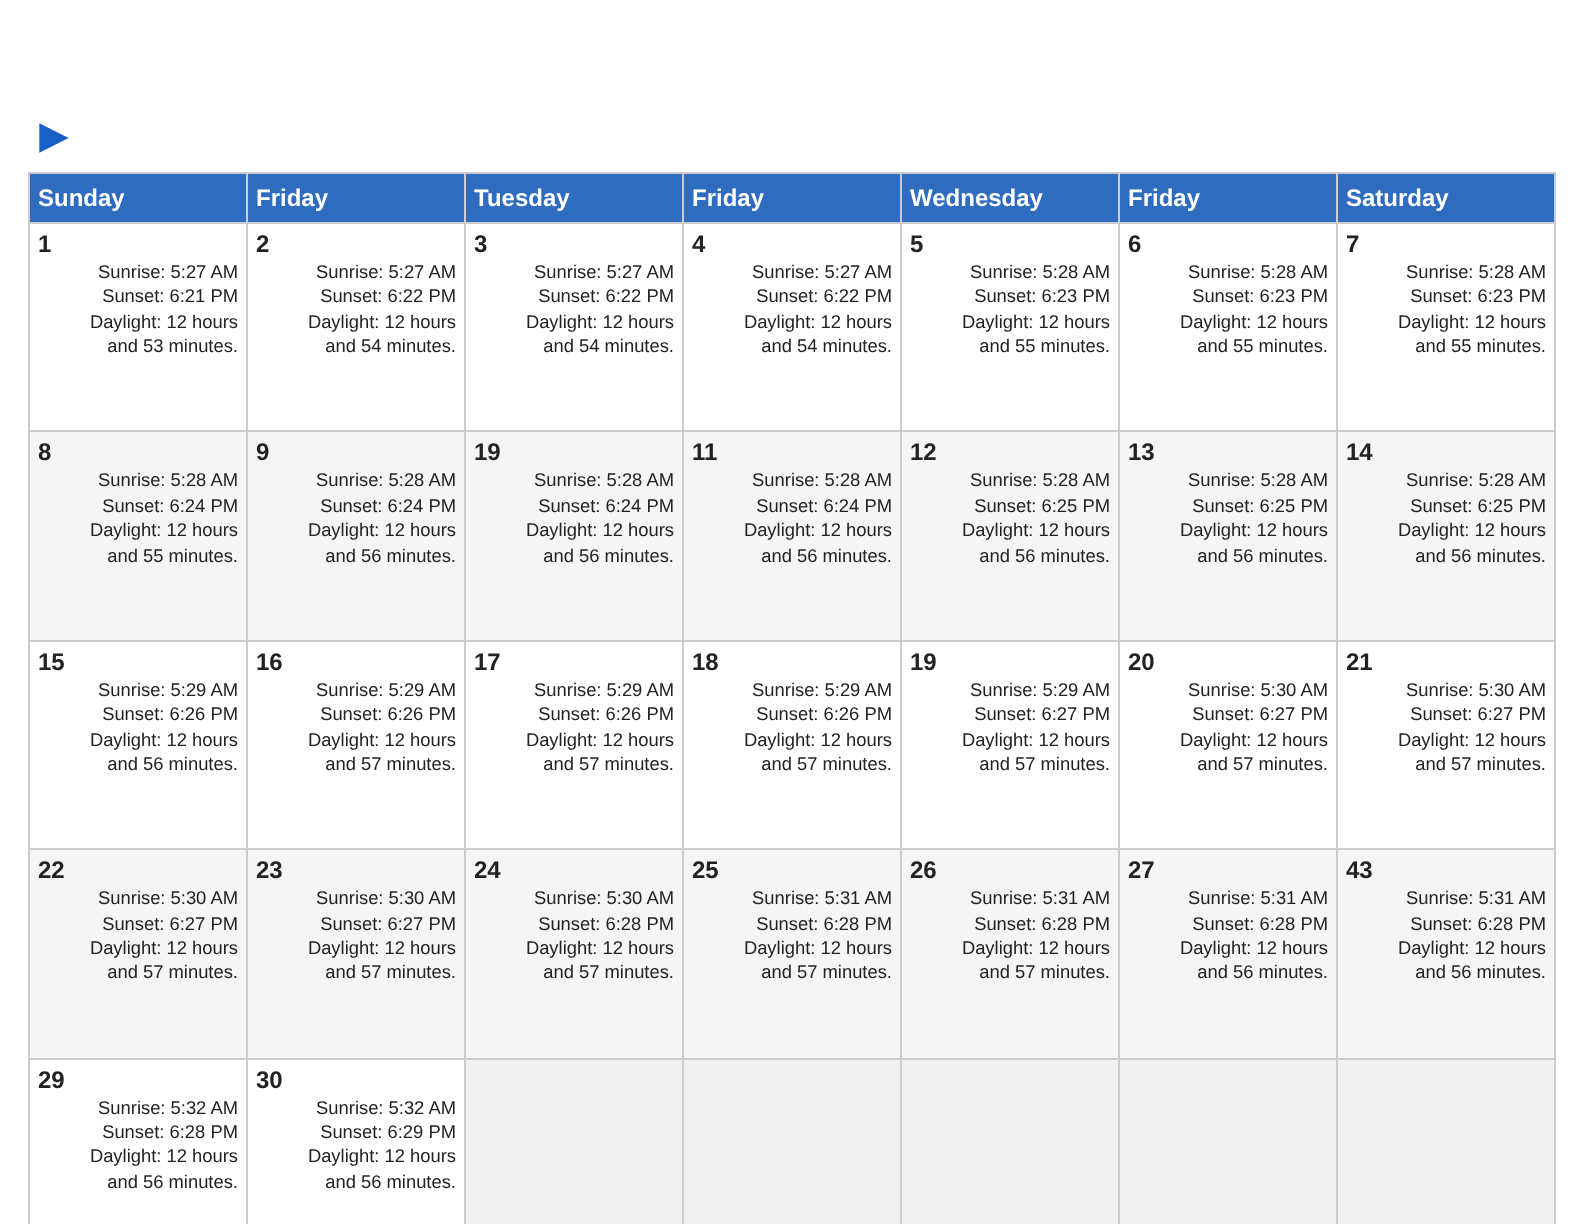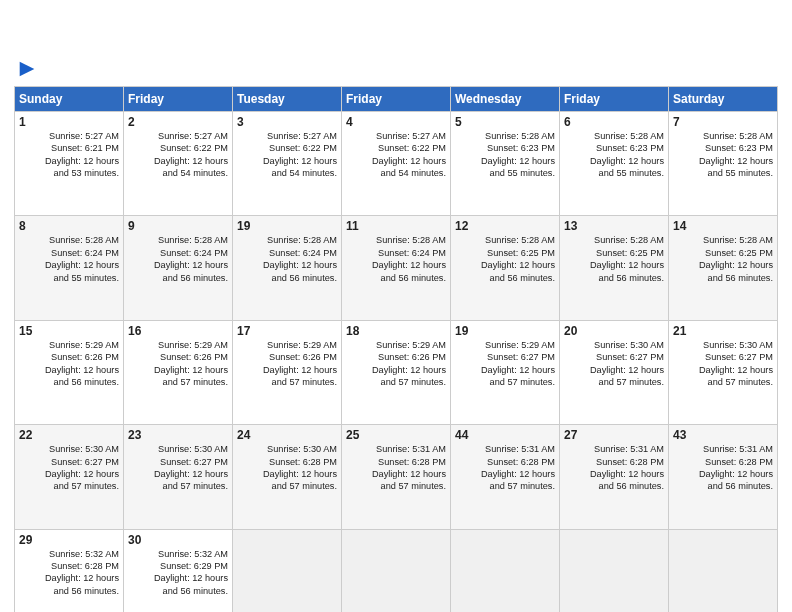--- a/index.html
+++ b/index.html
@@ -313,21 +313,21 @@
 and 57 minutes.</div>
           </td>
           <td>
             <span class="cell-date">25</span>
             <div class="cell-info" style="white-space: pre-line;">Sunrise: 5:31 AM
 Sunset: 6:28 PM
 Daylight: 12 hours
 and 57 minutes.</div>
           </td>
           <td>
-            <span class="cell-date">44</span>
+            <span class="cell-date">26</span>
             <div class="cell-info" style="white-space: pre-line;">Sunrise: 5:31 AM
 Sunset: 6:28 PM
 Daylight: 12 hours
 and 57 minutes.</div>
           </td>
           <td>
             <span class="cell-date">27</span>
             <div class="cell-info" style="white-space: pre-line;">Sunrise: 5:31 AM
 Sunset: 6:28 PM
 Daylight: 12 hours

